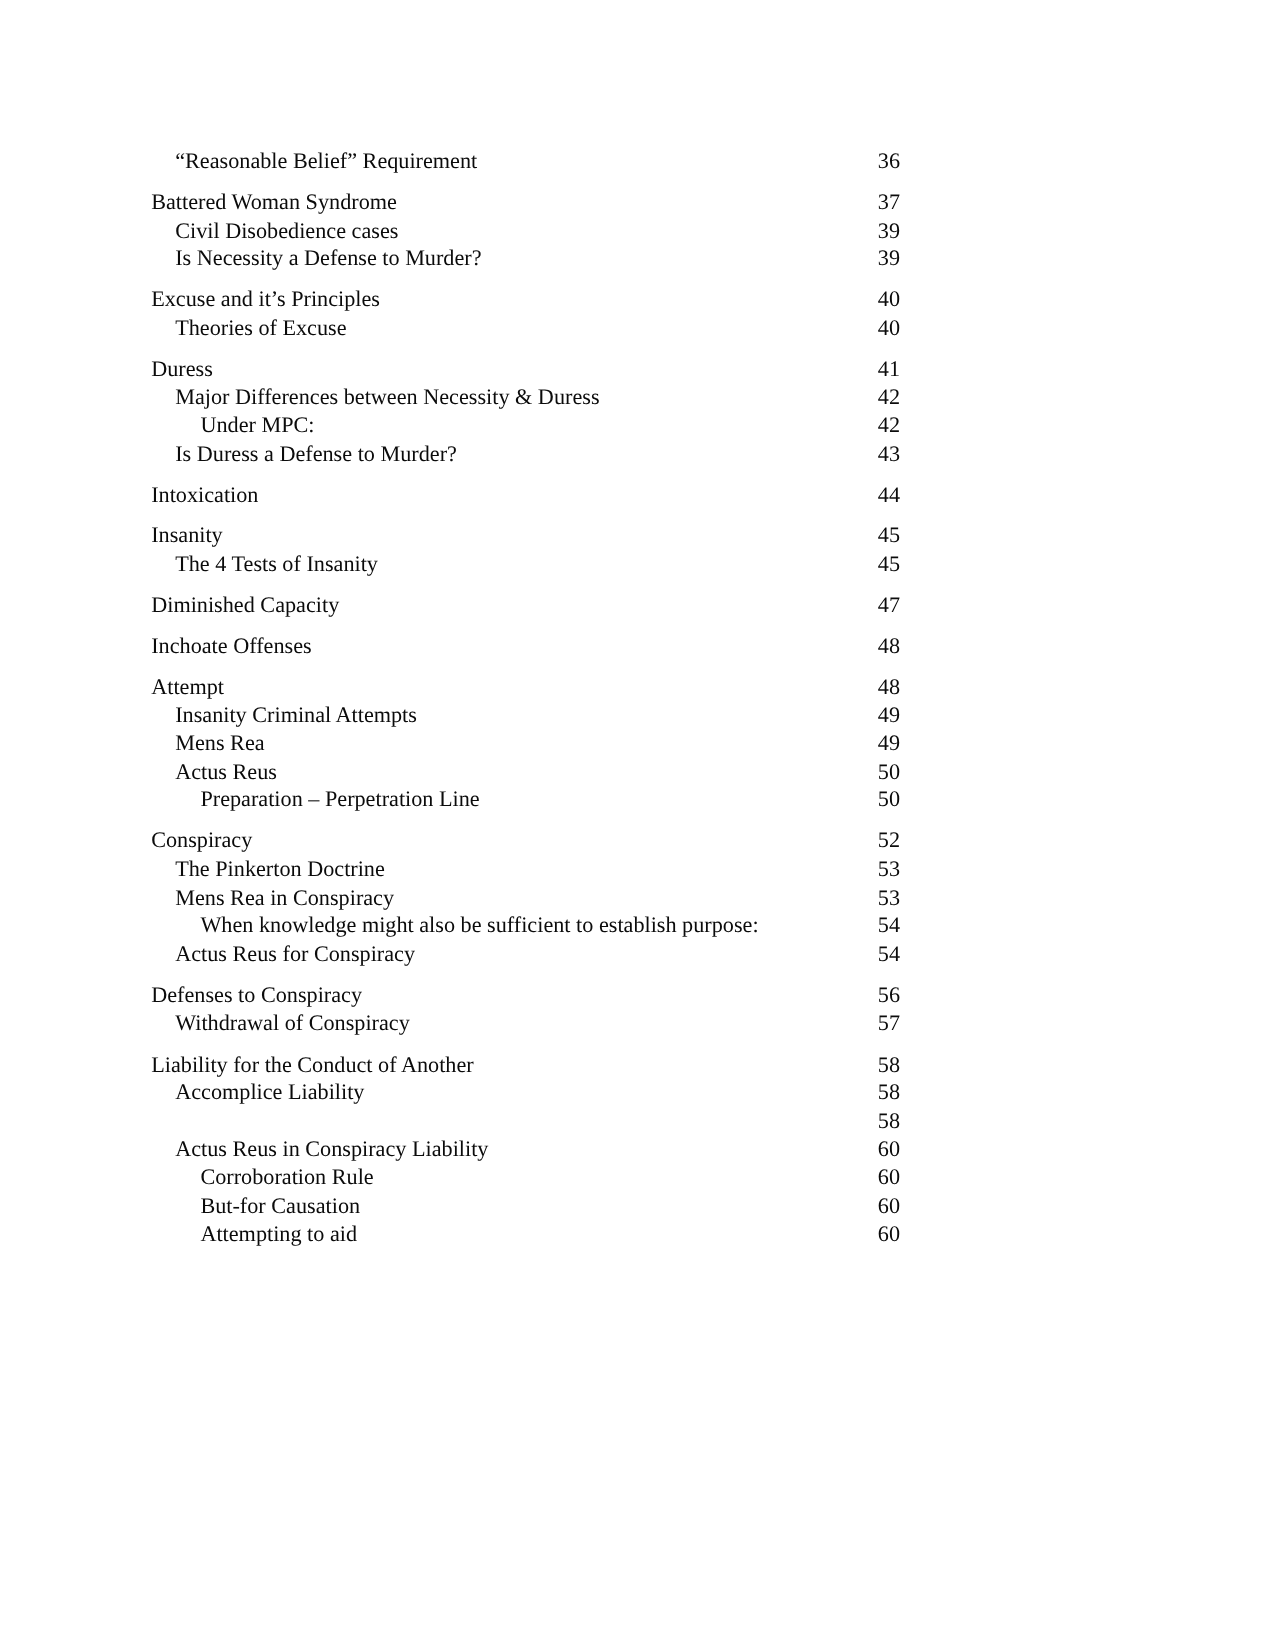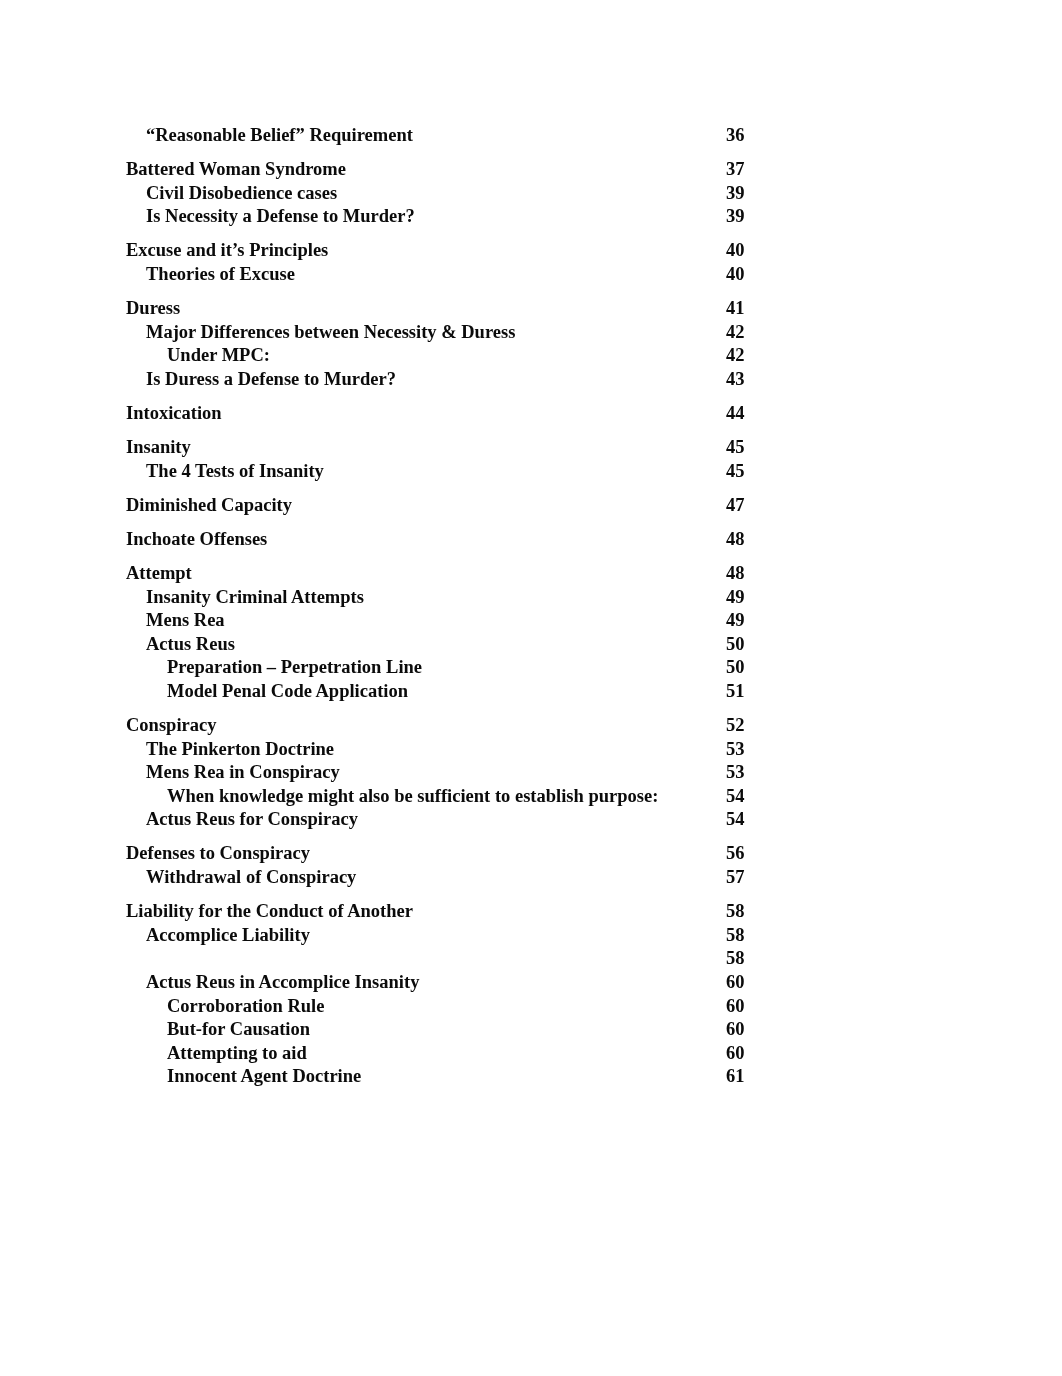--- a/index.html
+++ b/index.html
@@ -14,21 +14,20 @@
     font-family: "Liberation Serif", "DejaVu Serif", serif;
     color: #0b0b0b;
     -webkit-font-smoothing: antialiased;
   }
   .page {
     position: relative;
     width: 884px;
     height: 1376px;
     background: #ffffff;
     overflow: hidden;
-    font-weight: bold;
   }
   .toc {
     position: absolute;
     left: 126px;
     top: 124px;
     width: 624px;
   }
   .toc-entry {
     display: flex;
     align-items: baseline;
@@ -53,20 +52,21 @@
   }
   .toc-title {
     flex: 0 0 auto;
   }
   .toc-leader {
     flex: 1 1 auto;
     min-width: 8px;
   }
   .toc-page {
     flex: 0 0 auto;
+    text-align: right;
     min-width: 24px;
   }
   .level-1 .toc-title { padding-left: 0px; }
   .level-2 .toc-title { padding-left: 20px; }
   .level-3 .toc-title { padding-left: 41px; }
 </style>
 </head>
 <body>
 
 <div class="page">
@@ -164,25 +164,20 @@
       <div class="toc-entry level-2">
         <span class="toc-title">Actus Reus</span>
         <span class="toc-leader"></span>
         <span class="toc-page">50</span>
       </div>
       <div class="toc-entry level-3">
         <span class="toc-title">Preparation – Perpetration Line</span>
         <span class="toc-leader"></span>
         <span class="toc-page">50</span>
       </div>
-      <div class="toc-entry level-3">
-        <span class="toc-title">Model Penal Code Application</span>
-        <span class="toc-leader"></span>
-        <span class="toc-page">51</span>
-      </div>
       <div class="toc-entry level-1">
         <span class="toc-title">Conspiracy</span>
         <span class="toc-leader"></span>
         <span class="toc-page">52</span>
       </div>
       <div class="toc-entry level-2">
         <span class="toc-title">The Pinkerton Doctrine</span>
         <span class="toc-leader"></span>
         <span class="toc-page">53</span>
       </div>
@@ -219,38 +214,33 @@
       <div class="toc-entry level-2">
         <span class="toc-title">Accomplice Liability</span>
         <span class="toc-leader"></span>
         <span class="toc-page">58</span>
       </div>
       <div class="toc-entry level-2">
         <span class="toc-leader"></span>
         <span class="toc-page">58</span>
       </div>
       <div class="toc-entry level-2">
-        <span class="toc-title">Actus Reus in Accomplice Insanity</span>
+        <span class="toc-title">Actus Reus in Conspiracy Liability</span>
         <span class="toc-leader"></span>
         <span class="toc-page">60</span>
       </div>
       <div class="toc-entry level-3">
         <span class="toc-title">Corroboration Rule</span>
         <span class="toc-leader"></span>
         <span class="toc-page">60</span>
       </div>
       <div class="toc-entry level-3">
         <span class="toc-title">But-for Causation</span>
         <span class="toc-leader"></span>
         <span class="toc-page">60</span>
       </div>
       <div class="toc-entry level-3">
         <span class="toc-title">Attempting to aid</span>
         <span class="toc-leader"></span>
         <span class="toc-page">60</span>
-      </div>
-      <div class="toc-entry level-3">
-        <span class="toc-title">Innocent Agent Doctrine</span>
-        <span class="toc-leader"></span>
-        <span class="toc-page">61</span>
       </div>
     </div>
 </div>
 
 </body></html>

